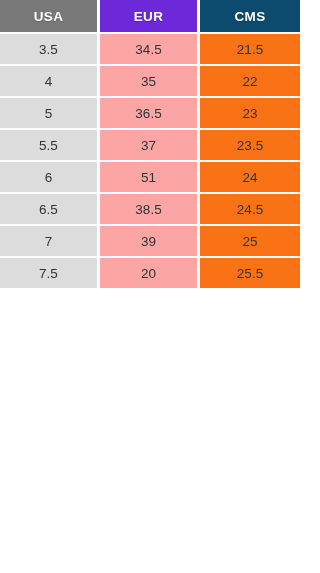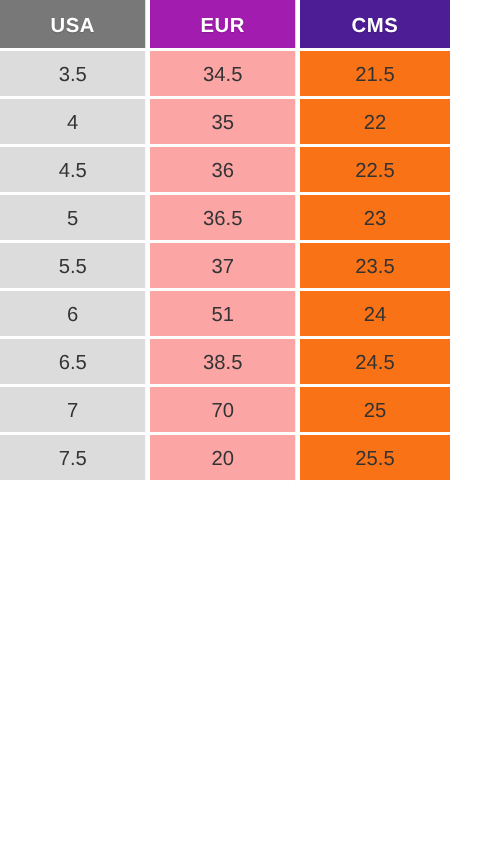--- a/index.html
+++ b/index.html
@@ -32,22 +32,22 @@
     padding: 0;
     text-align: center;
     vertical-align: middle;
     font-size: 13.5px;
     font-weight: bold;
     letter-spacing: 0.4px;
     color: #ffffff;
     text-shadow: 0 1px 1px rgba(0,0,0,0.18);
   }
   th.h-usa { background: #787878; text-align: center; }
-  th.h-eur { background: #a21caf; }
-  th.h-cms { background: #4c1d95; text-align: center; }
+  th.h-eur { background: #6d28d9; }
+  th.h-cms { background: #0c4a6e; text-align: center; }
   th.h-spacer { background: #ffffff; padding: 0; }
 
   
   tbody td {
     height: 30px;
     padding: 0;
     text-align: center;
     vertical-align: middle;
     font-size: 13.5px;
     font-weight: normal;
@@ -92,27 +92,20 @@
         <td class="d-cms">21.5</td>
       </tr>
       <tr>
         <td class="d-usa">4</td>
         <td class="d-spacer"></td>
         <td class="d-eur">35</td>
         <td class="d-spacer"></td>
         <td class="d-cms">22</td>
       </tr>
       <tr>
-        <td class="d-usa">4.5</td>
-        <td class="d-spacer"></td>
-        <td class="d-eur">36</td>
-        <td class="d-spacer"></td>
-        <td class="d-cms">22.5</td>
-      </tr>
-      <tr>
         <td class="d-usa">5</td>
         <td class="d-spacer"></td>
         <td class="d-eur">36.5</td>
         <td class="d-spacer"></td>
         <td class="d-cms">23</td>
       </tr>
       <tr>
         <td class="d-usa">5.5</td>
         <td class="d-spacer"></td>
         <td class="d-eur">37</td>
@@ -129,21 +122,21 @@
       <tr>
         <td class="d-usa">6.5</td>
         <td class="d-spacer"></td>
         <td class="d-eur">38.5</td>
         <td class="d-spacer"></td>
         <td class="d-cms">24.5</td>
       </tr>
       <tr>
         <td class="d-usa">7</td>
         <td class="d-spacer"></td>
-        <td class="d-eur">70</td>
+        <td class="d-eur">39</td>
         <td class="d-spacer"></td>
         <td class="d-cms">25</td>
       </tr>
       <tr>
         <td class="d-usa">7.5</td>
         <td class="d-spacer"></td>
         <td class="d-eur">20</td>
         <td class="d-spacer"></td>
         <td class="d-cms">25.5</td>
       </tr>

